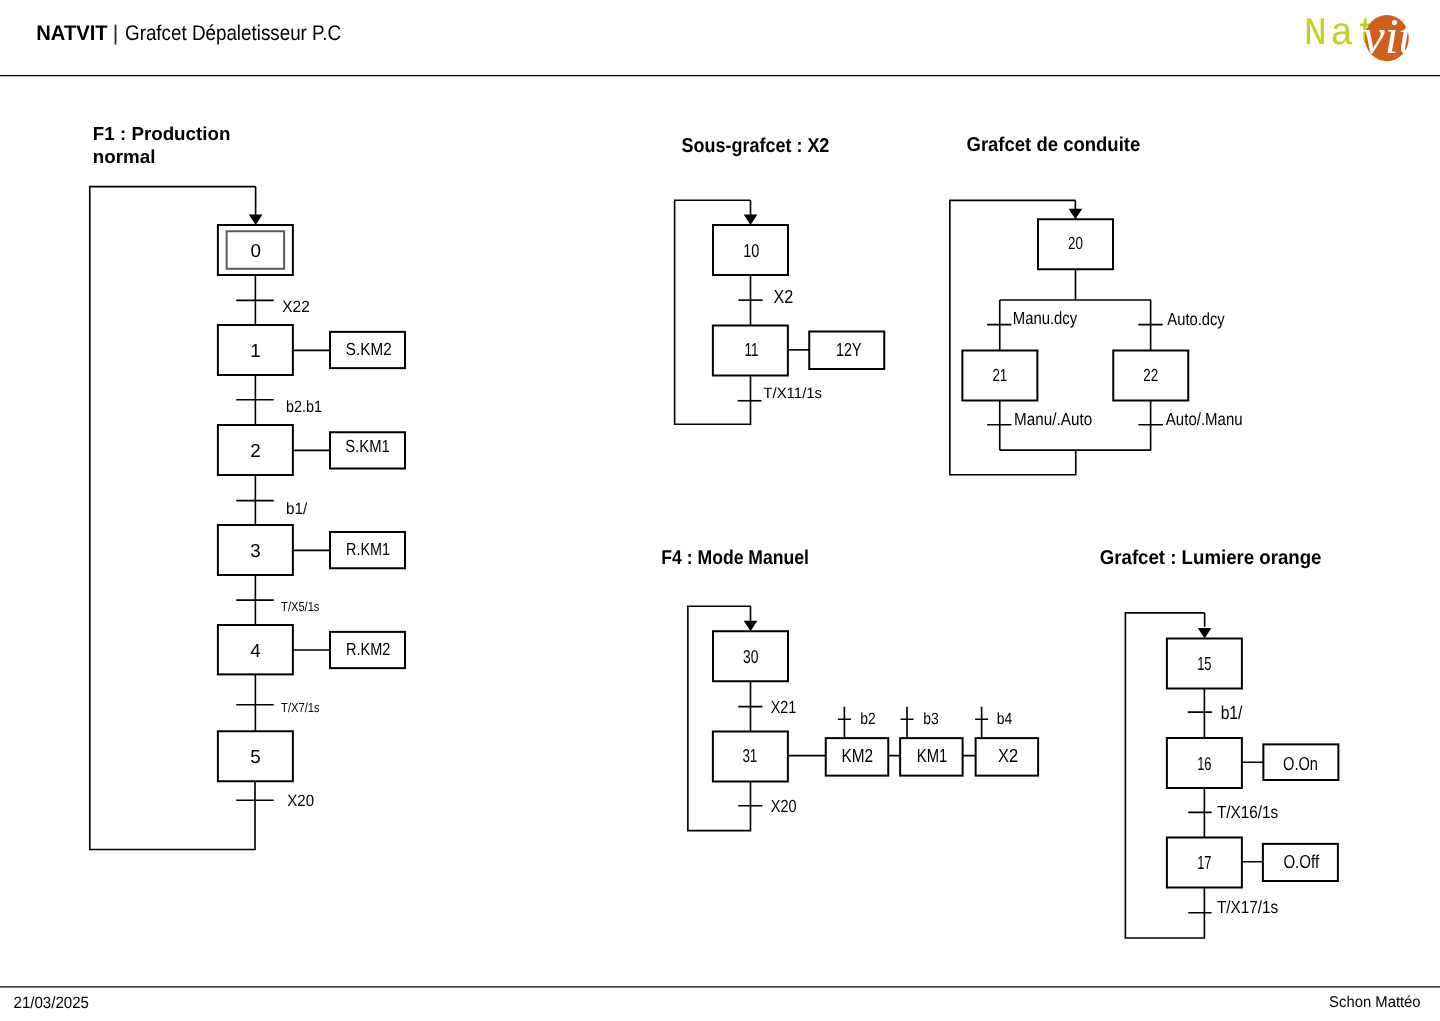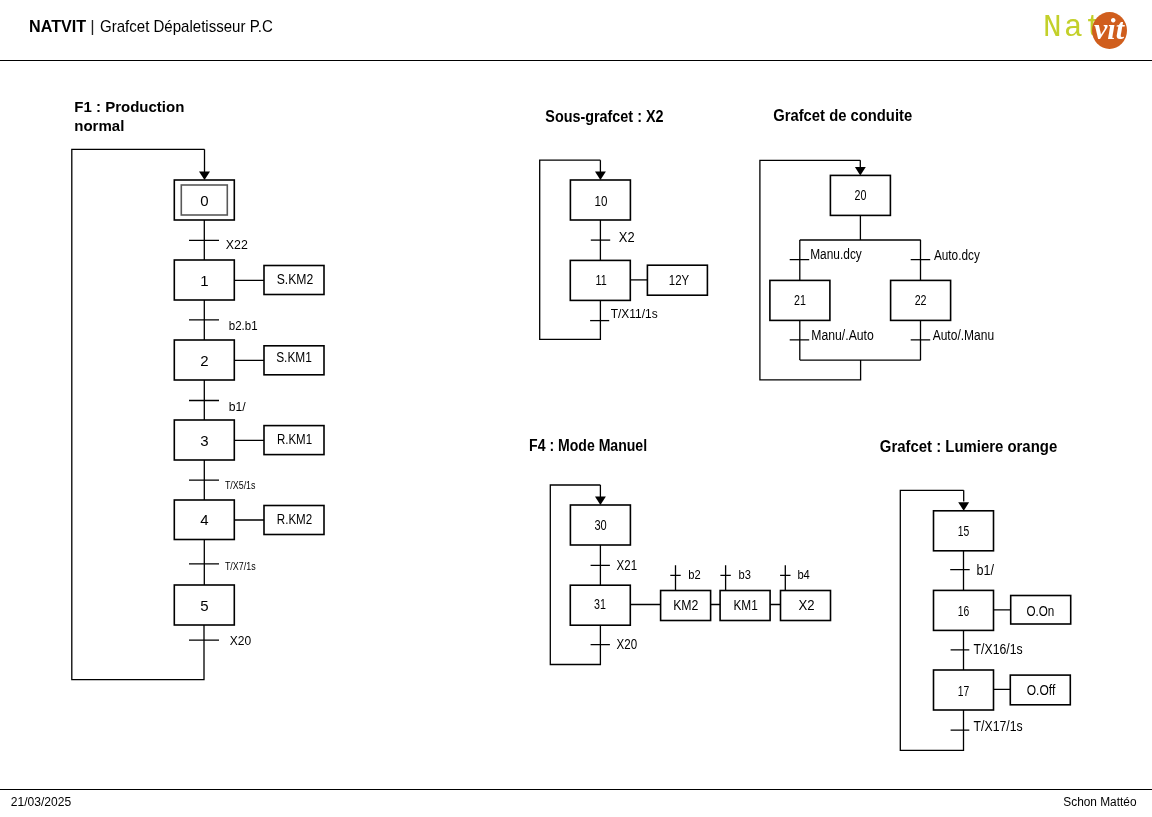--- a/index.html
+++ b/index.html
@@ -4,21 +4,21 @@
 <style>
   html,body{margin:0;padding:0;background:#fff;}
   body{-webkit-font-smoothing:antialiased;width:1152px;height:817px;position:relative;font-family:"Liberation Sans",sans-serif;overflow:hidden;}
   .hdr{position:absolute;left:29px;top:17px;font-size:17px;color:#000;white-space:nowrap;}
   .hdr b{font-weight:bold;display:inline-block;transform:scaleX(0.95);transform-origin:0 0;}
   .hdr .sep{color:#222;font-weight:400;display:inline-block;margin:0 0 0 1px;}
   .hdr .tt{display:inline-block;transform:scaleX(0.885);transform-origin:0 0;margin-left:5px;}
   .rule{position:absolute;left:0;width:1152px;height:1.4px;background:#000;}
   .logo-nat{position:absolute;left:1043px;top:15px;font-size:31px;line-height:26px;color:#c3d02a;letter-spacing:2.5px;font-family:Liberation Mono, monospace;}
   .logo-circ{position:absolute;left:1092px;top:12px;width:35px;height:37px;background:#d05e1d;border-radius:50%;}
-  .logo-vit{position:absolute;left:1090px;top:14px;width:38px;line-height:30px;text-align:center;font-family:"Liberation Serif",serif;font-style:italic;font-weight:bold;font-size:30px;color:#fff;}
+  .logo-vit{position:absolute;left:1090px;top:14px;width:38px;line-height:30px;text-align:center;font-family:"Liberation Serif",serif;font-style:italic;font-weight:normal;font-size:40px;color:#fff;}
 </style>
 </head>
 <body>
   <div class="hdr"><b>NATVIT</b><span class="sep">|</span><span class="tt">Grafcet Dépaletisseur P.C</span></div>
   <div class="logo-nat">Nat</div>
   <div class="logo-circ"></div>
   <div class="logo-vit">vit</div>
   <div class="rule" style="top:60px;"></div>
   <div class="rule" style="top:789px;"></div>
 

